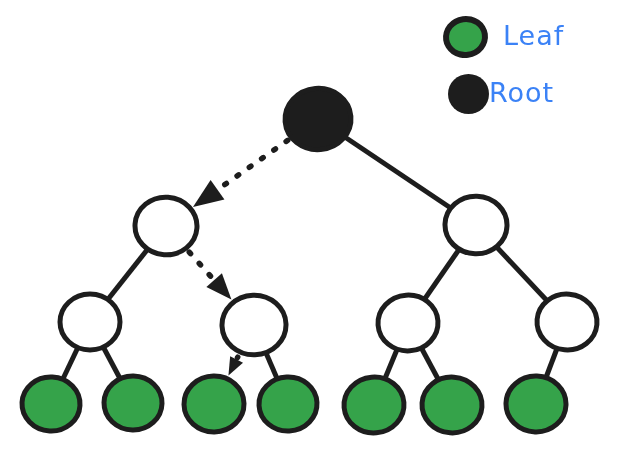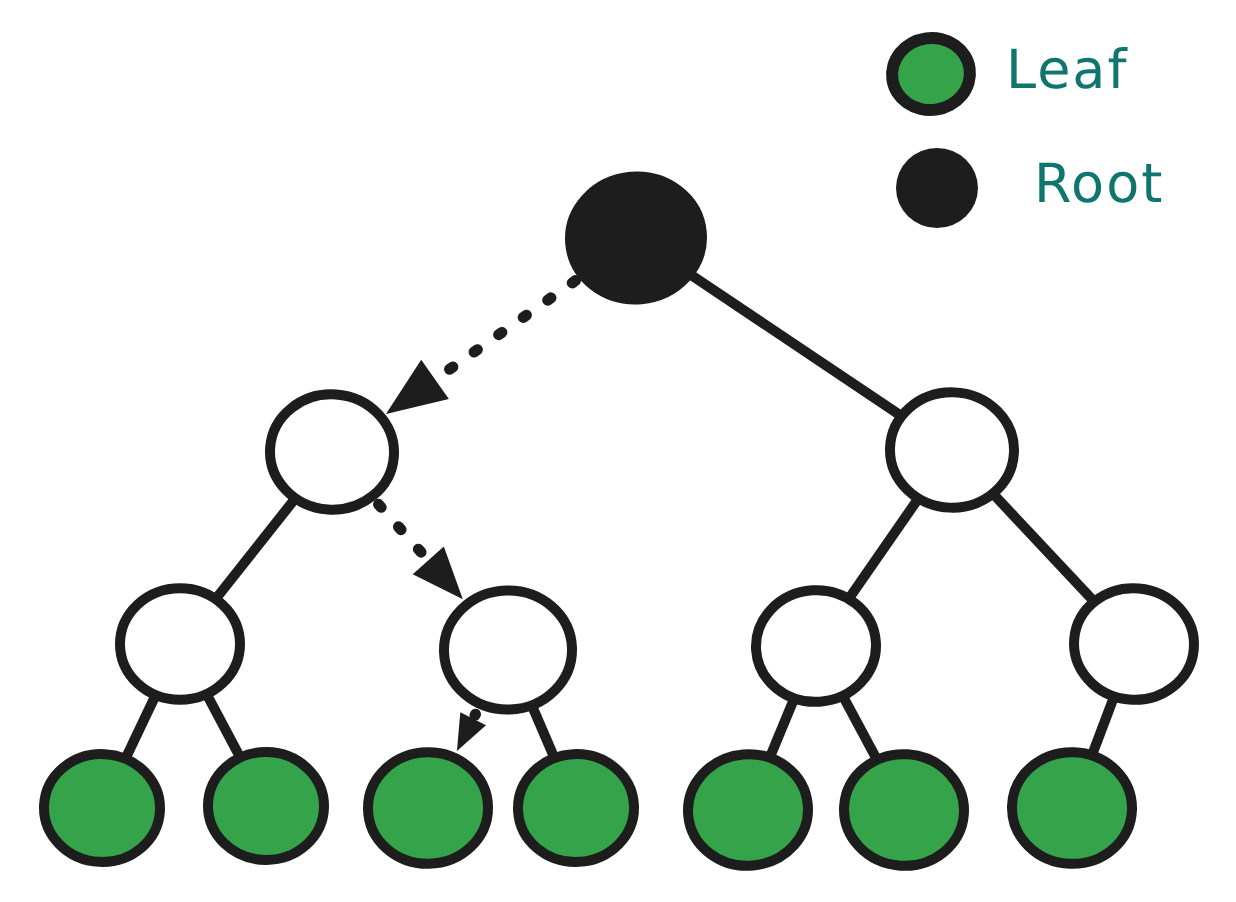--- a/index.html
+++ b/index.html
@@ -13,31 +13,31 @@
   }
   svg.tree { position: absolute; left: 0; top: 0; }
   .legend {
     position: absolute;
     left: 0; top: 0;
     width: 100%; height: 100%;
     pointer-events: none;
   }
   .legend-row { position: absolute; display: flex; align-items: center; }
   .legend-row.leaf { left: 443px; top: 16px; gap: 15px; }
-  .legend-row.root { left: 448px; top: 74px; gap: 28px; }
+  .legend-row.root { left: 448px; top: 74px; gap: 0; }
   .swatch { border-radius: 50%; box-sizing: border-box; flex: 0 0 auto; }
   .swatch.leaf {
     width: 45px; height: 42px;
     border: 6px solid #1d1d1d;
     transform: rotate(-8deg);
   }
   .swatch.root { width: 41px; height: 40px; }
   .legend-label {
     font-size: 27px;
-    color: #0f766e;
+    color: #3b82f6;
     letter-spacing: 1px;
     line-height: 1;
     padding-bottom: 3px;
   }
 </style>
 </head>
 <body>
 
 <div class="stage">
 

